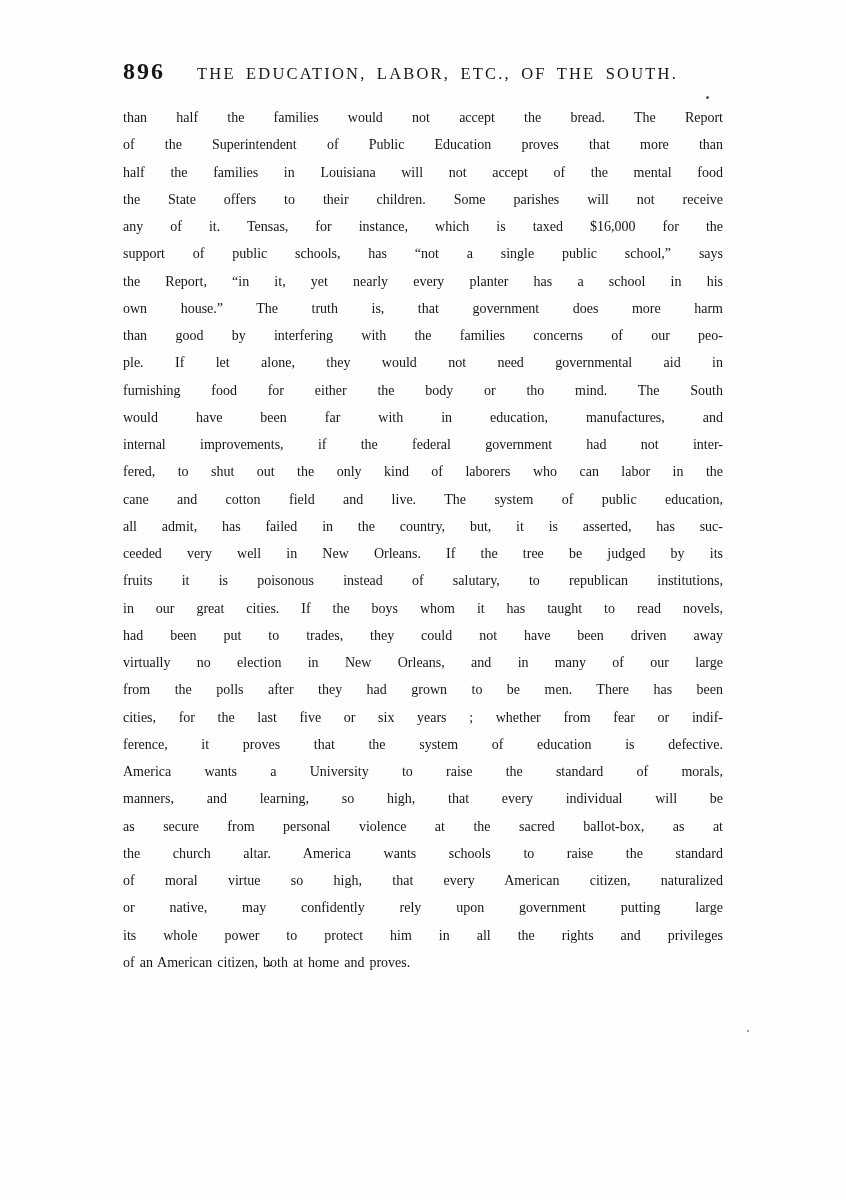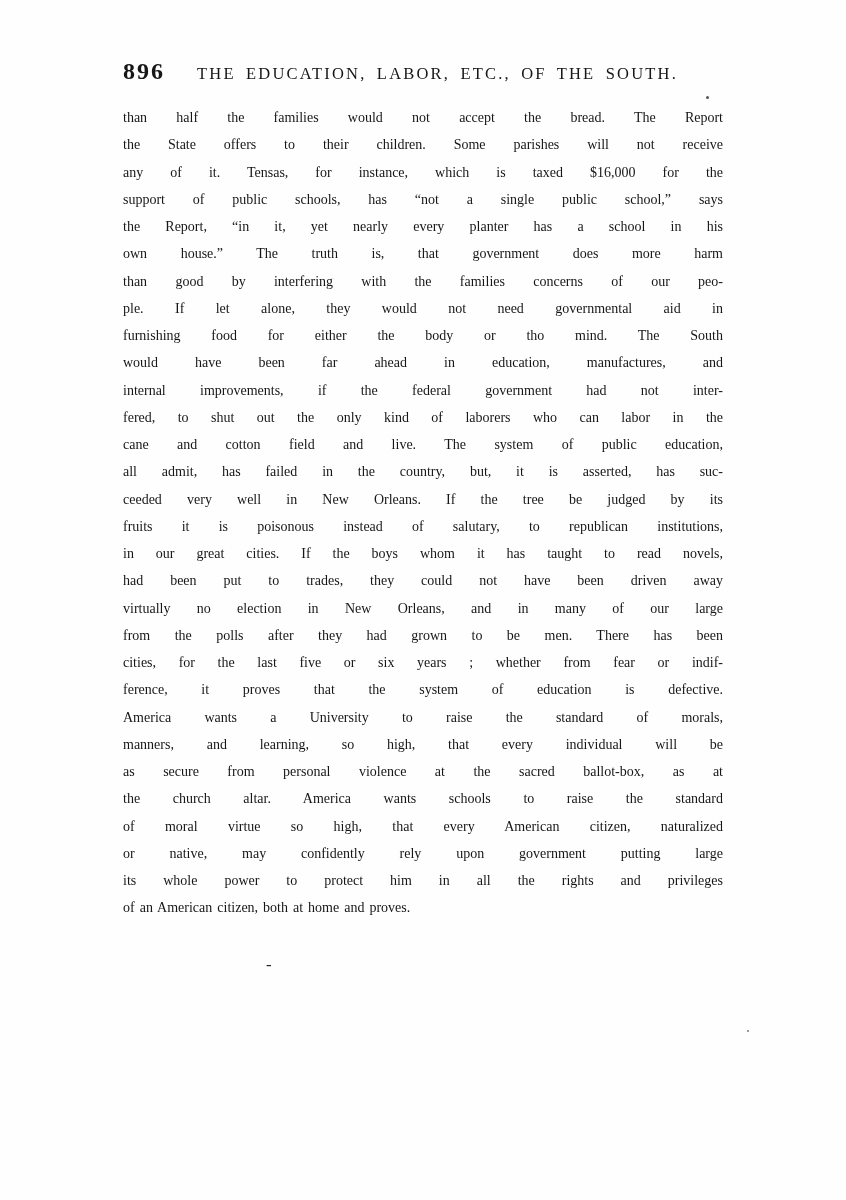--- a/index.html
+++ b/index.html
@@ -65,29 +65,31 @@
 </head>
 <body>
 
 <div class="page">
   <div class="header">
     <span class="pagenum">896</span><span class="runhead">THE EDUCATION, LABOR, ETC., OF THE SOUTH.</span>
   </div>
 
   <div class="bodytext">
     <div class="tline">than half the families would not accept the bread.  The Report</div>
+    <div class="tline">of the Superintendent of Public Education proves that more than</div>
+    <div class="tline">half the families in Louisiana will not accept of the mental food</div>
     <div class="tline">the State offers to their children.  Some parishes will not receive</div>
     <div class="tline">any of it.  Tensas, for instance, which is taxed $16,000 for the</div>
     <div class="tline">support of public schools, has “not a single public school,” says</div>
     <div class="tline">the Report, “in it, yet nearly every planter has a school in his</div>
     <div class="tline">own house.”  The truth is, that government does more harm</div>
     <div class="tline">than good by interfering with the families concerns of our peo-</div>
     <div class="tline">ple.  If let alone, they would not need governmental aid in</div>
     <div class="tline">furnishing food for either the body or tho mind.  The South</div>
-    <div class="tline">would have been far ahead in education, manufactures, and</div>
+    <div class="tline">would have been far with in education, manufactures, and</div>
     <div class="tline">internal improvements, if the federal government had not inter-</div>
     <div class="tline">fered, to shut out the only kind of laborers who can labor in the</div>
     <div class="tline">cane and cotton field and live.  The system of public education,</div>
     <div class="tline">all admit, has failed in the country, but, it is asserted, has suc-</div>
     <div class="tline">ceeded very well in New Orleans.  If the tree be judged by its</div>
     <div class="tline">fruits it is poisonous instead of salutary, to republican institutions,</div>
     <div class="tline">in our great cities.  If the boys whom it has taught to read novels,</div>
     <div class="tline">had been put to trades, they could not have been driven away</div>
     <div class="tline">virtually no election in New Orleans, and in many of our large</div>
     <div class="tline">from the polls after they had grown to be men.  There has been</div>

